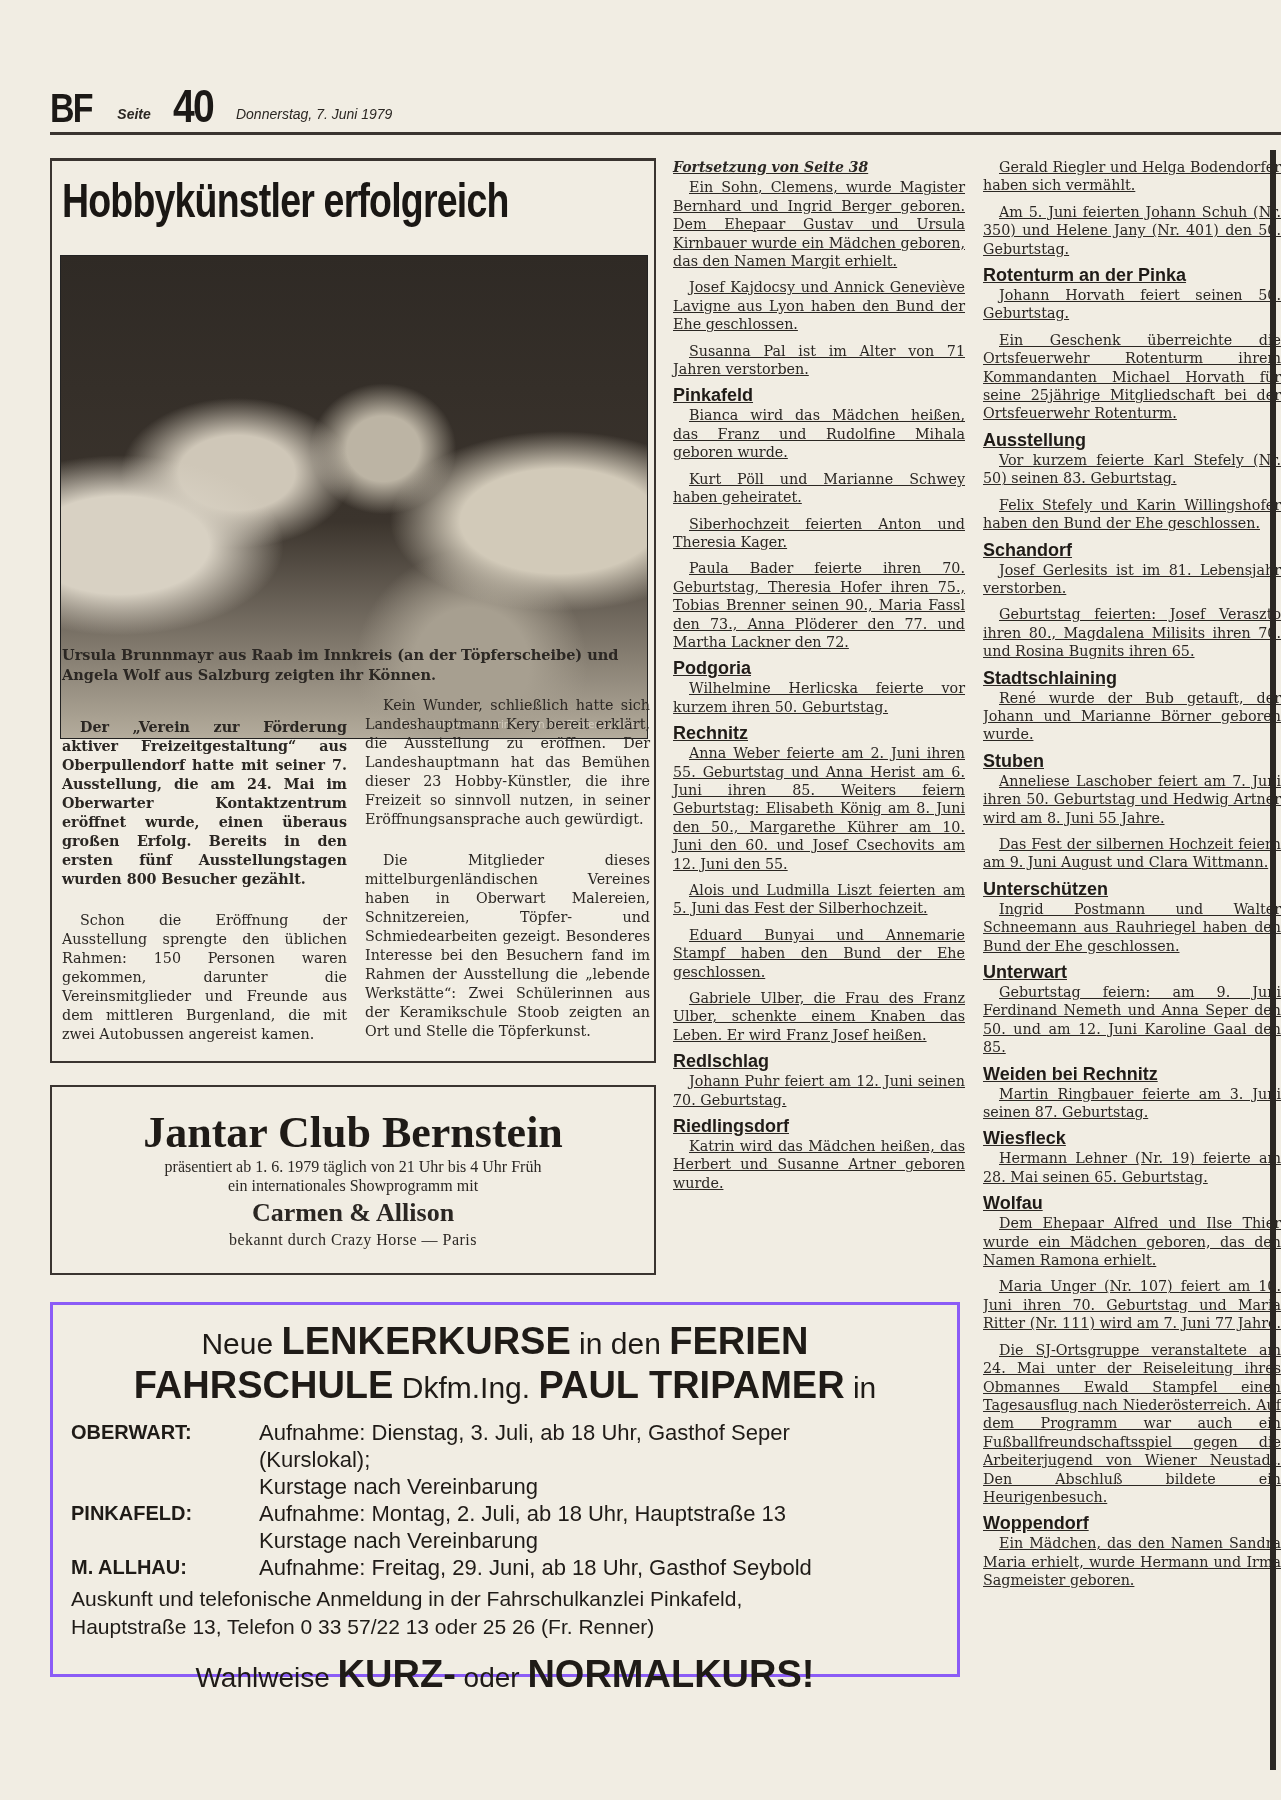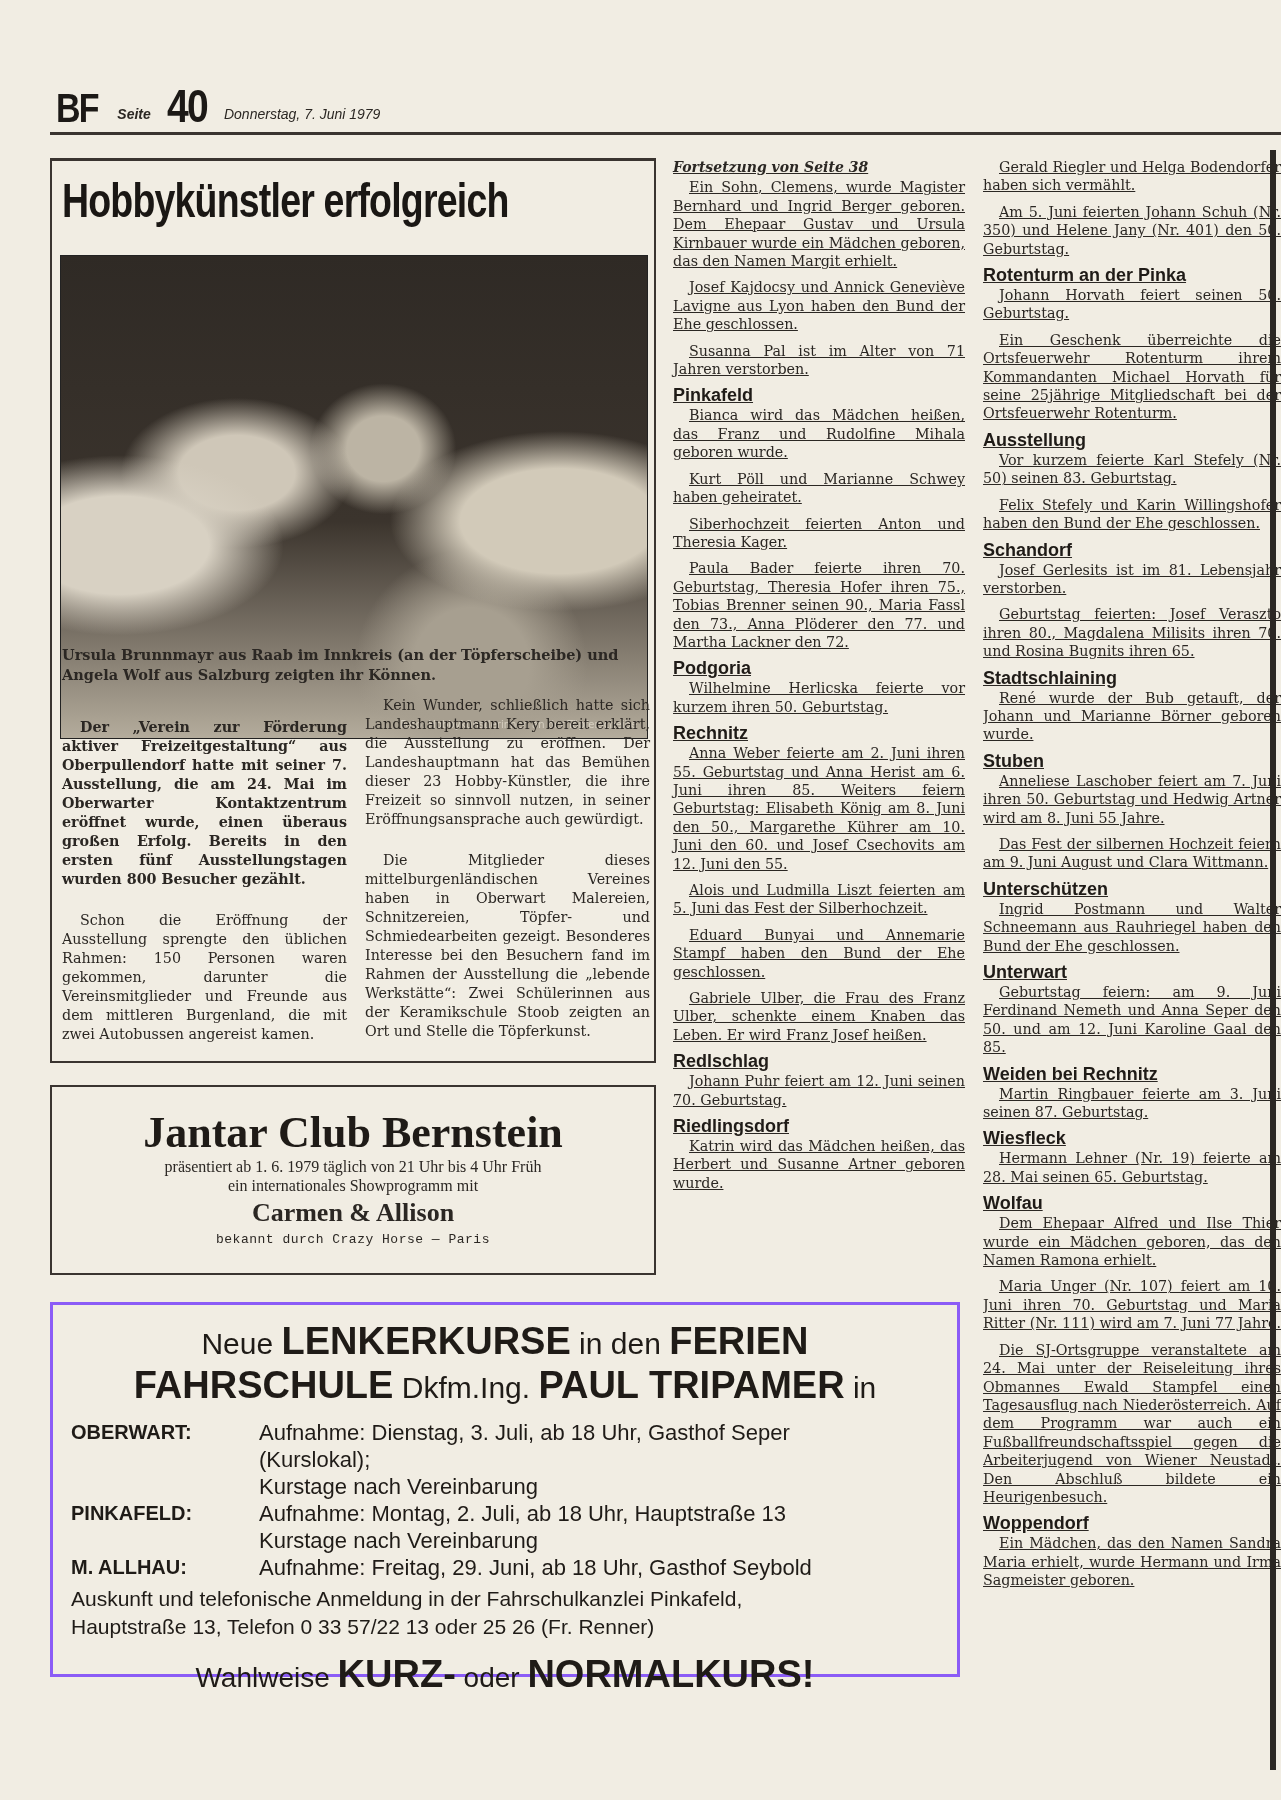--- a/index.html
+++ b/index.html
@@ -1,19 +1,19 @@
 <!DOCTYPE html>
 <html><head>
 <meta charset="utf-8">
 <style>
   * { box-sizing: border-box; margin: 0; padding: 0; }
   html, body { width: 1281px; height: 1800px; background: #f1ede3; overflow: hidden; }
   body { position: relative; font-family: "DejaVu Serif", serif; color: #2b2723; }
 
-  .masthead { position: absolute; left: 56px; top: 78px; height: 50px; display: flex; align-items: flex-end; gap: 16px; }
+  .masthead { position: absolute; left: 50px; top: 78px; height: 50px; display: flex; align-items: flex-end; gap: 22px; }
   .mh-bf { font-family: "Liberation Sans", sans-serif; font-weight: 900; font-size: 40px; letter-spacing: -2px; transform: scaleX(0.85); transform-origin: left bottom; line-height: 40px; color: #1c1916; }
   .mh-seite { font-family: "Liberation Sans", sans-serif; font-style: italic; font-weight: bold; font-size: 14px; margin-left: -4px; margin-bottom: 6px; }
   .mh-page { font-family: "Liberation Sans", sans-serif; font-weight: 900; font-size: 46px; line-height: 44px; letter-spacing: -2px; transform: scaleX(0.85); transform-origin: left bottom; color: #1c1916; }
   .mh-date { font-family: "Liberation Sans", sans-serif; font-style: italic; font-size: 14px; margin-left: -6px; margin-bottom: 6px; }
   .mh-rule { position: absolute; left: 50px; right: 0; top: 132px; height: 3px; background: #3a3430; }
 
   .article-box { position: absolute; left: 50px; top: 158px; width: 606px; height: 905px; border-left: 2px solid #3a3430; border-right: 2px solid #3a3430; border-top: 3px solid #3a3430; border-bottom: 2px solid #3a3430; }
   .headline { position: absolute; left: 10px; top: 12px; width: 590px; font-family: "Liberation Sans", sans-serif; font-weight: 900; font-size: 48px; letter-spacing: -1px; line-height: 56px; color: #1a1714; transform: scaleX(0.78); transform-origin: left top; white-space: nowrap; }
   .photo { position: absolute; left: 8px; top: 94px; width: 588px; height: 484px; background:
       radial-gradient(ellipse at 10% 60%, #d8d1c3 0 12%, transparent 22%),
@@ -26,21 +26,21 @@
   .photo-label { position: absolute; bottom: 8px; right: 10px; font-family: "DejaVu Sans", sans-serif; font-size: 10px; color: #e8e2d4; opacity: 0.7; }
   .caption { position: absolute; left: 10px; top: 484px; width: 586px; font-weight: bold; font-size: 14.5px; line-height: 20px; }
   .article-body { position: absolute; left: 10px; top: 535px; width: 588px; column-count: 2; column-gap: 18px; font-size: 14.3px; line-height: 19px; text-align: justify; hyphens: manual; }
   .article-body p { text-indent: 18px; margin-top: 22px; }
   .article-body p.lead { font-weight: bold; }
 
   .ad-jantar { position: absolute; left: 50px; top: 1085px; width: 606px; height: 190px; border: 2px solid #3a3430; text-align: center; font-family: "Liberation Serif", serif; }
   .jantar-title { margin-top: 22px; font-size: 44px; line-height: 48px; font-weight: bold; color: #1f1b17; }
   .jantar-line { font-size: 16px; line-height: 19px; }
   .jantar-act { font-size: 26px; line-height: 28px; font-weight: bold; margin-top: 4px; }
-  .jantar-known { font-size: 13px; line-height: 22px; margin-top: 2px; letter-spacing: 0.5px; font-family: Liberation Mono, monospace; }
+  .jantar-known { font-size: 16px; line-height: 22px; margin-top: 2px; letter-spacing: 0.5px; }
 
   .ad-fahrschule { position: absolute; left: 50px; top: 1302px; width: 910px; height: 375px; border: 3px solid #8b5cf6; font-family: "Liberation Sans", sans-serif; color: #1f1b17; }
   .fs-line1, .fs-line2 { text-align: center; white-space: nowrap; }
   .fs-line1 { margin-top: 16px; font-size: 30px; line-height: 40px; }
   .fs-line2 { font-size: 30px; line-height: 42px; }
   .fs-big { font-weight: bold; font-size: 38px; }
   .fs-sched { margin: 10px 12px 0 18px; }
   .fs-row { display: flex; font-size: 22px; line-height: 27px; }
   .fs-loc { width: 188px; font-weight: bold; font-size: 20px; }
   .fs-info { flex: 1; }

